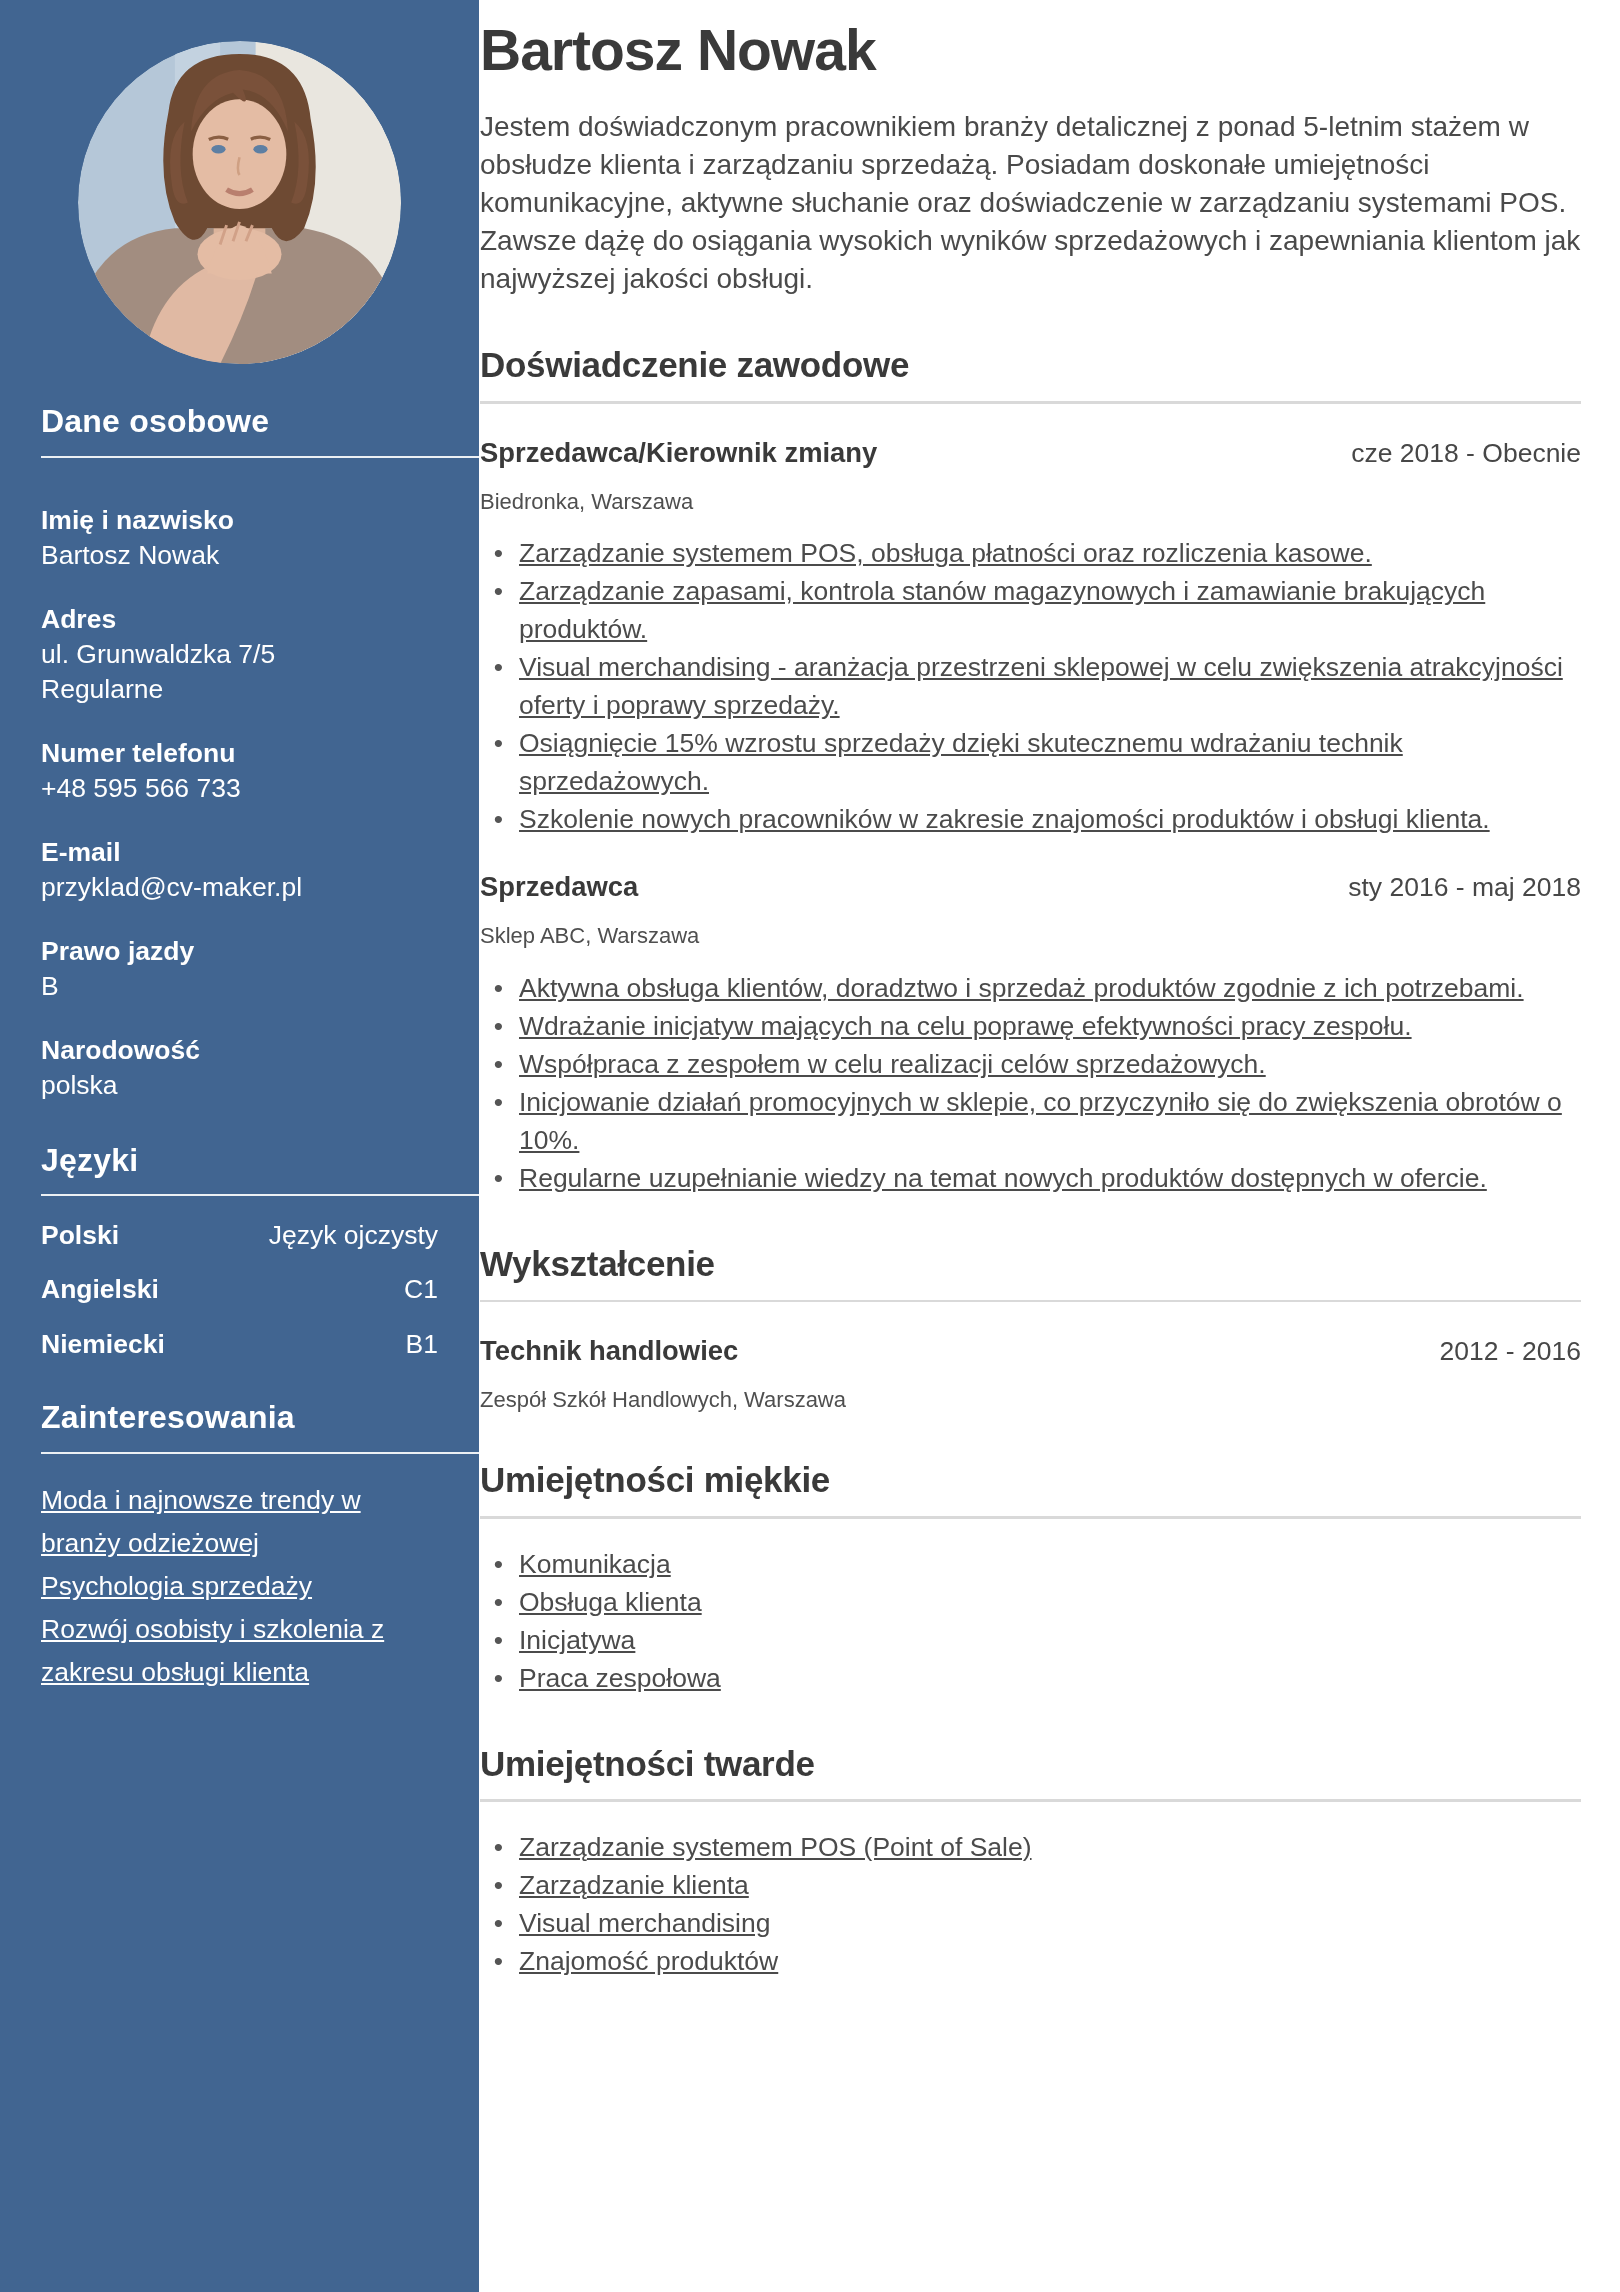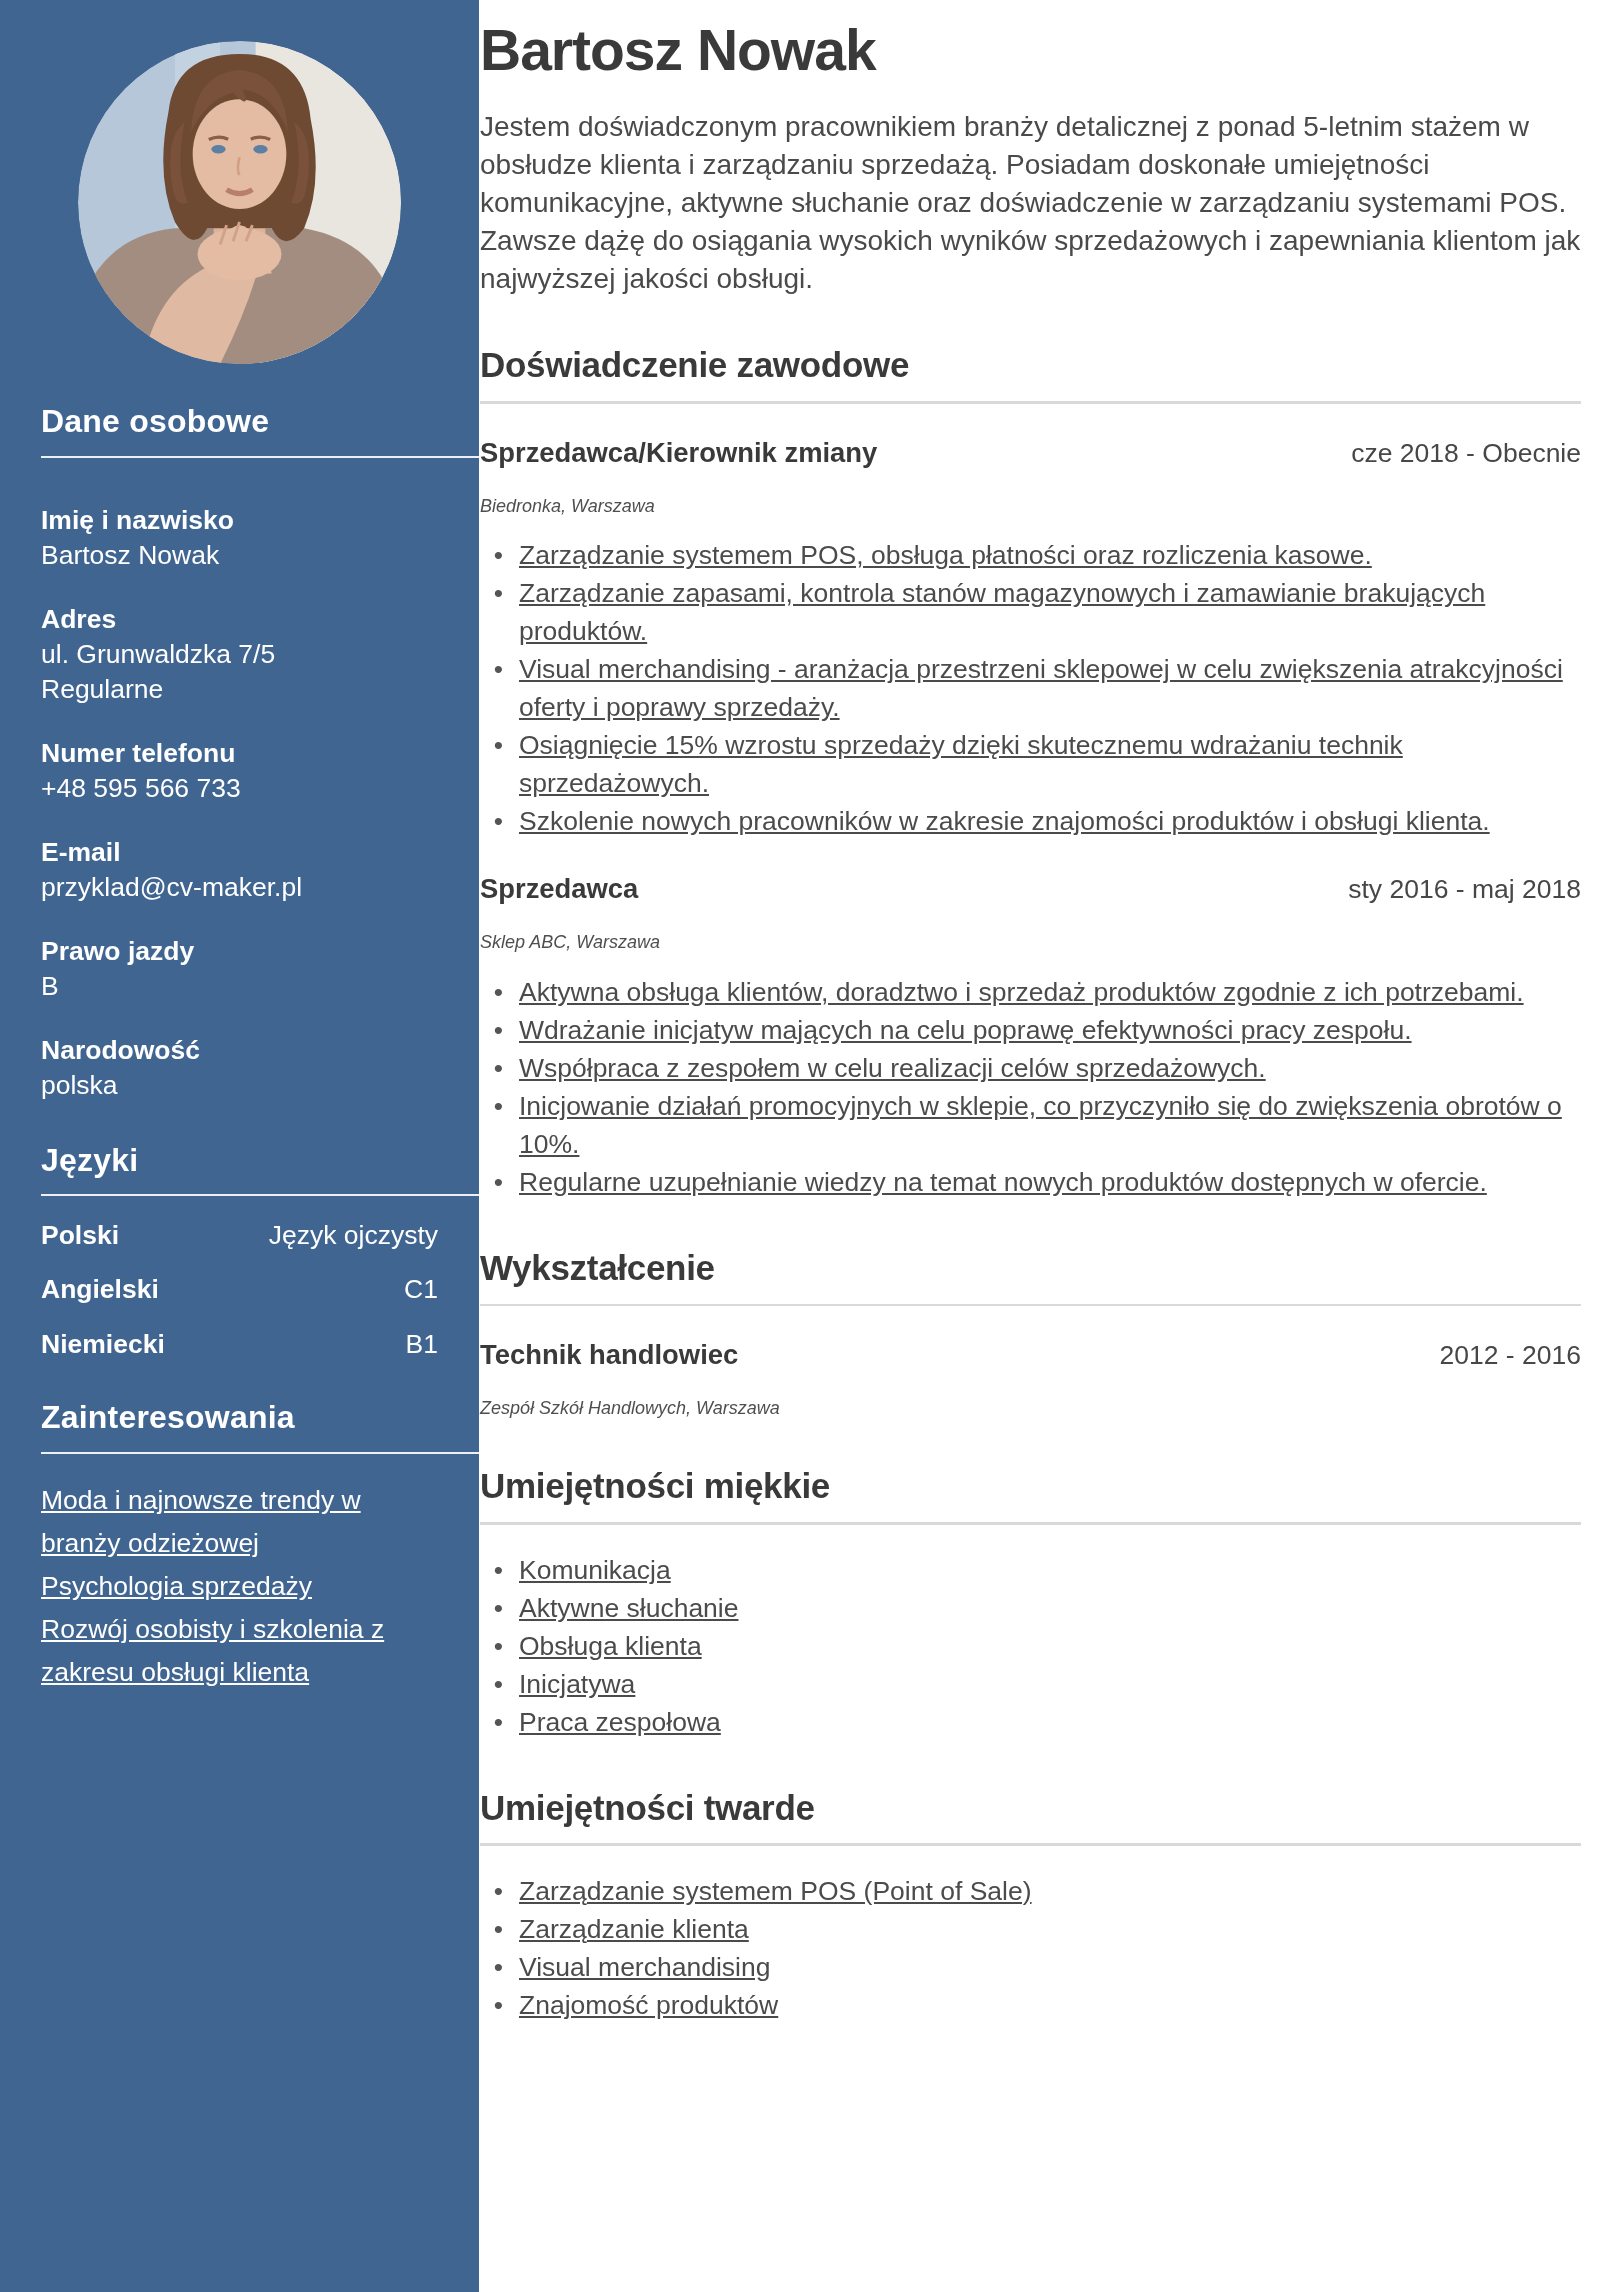--- a/index.html
+++ b/index.html
@@ -105,23 +105,22 @@
 
   .entry { margin-top: 33px; }
   .entry-head {
     display: flex;
     justify-content: space-between;
     align-items: baseline;
   }
   .entry-role { font-size: 27.4px; font-weight: 700; color: #3a3a3a; }
   .entry-dates { font-size: 26.5px; font-weight: 400; color: #474747; white-space: nowrap; }
   .entry-company {
-    margin-top: 27px;
-    font-size: 18px;
-    font-style: italic;
+    margin-top: 20px;
+    font-size: 22px;
     color: #4f4f4f;
   }
 
   ul.bullets {
     list-style: none;
     margin: 19.6px 0 0 0;
     padding: 0;
   }
   ul.bullets li {
     position: relative;
@@ -302,21 +301,20 @@
         <div class="entry-company">Zespół Szkół Handlowych, Warszawa</div>
       </div>
     </section>
 
     <section class="section">
       <h2 class="section-title">Umiejętności miękkie</h2>
       <hr class="section-rule">
 
       <ul class="bullets skills">
         <li>Komunikacja</li>
-        <li>Aktywne słuchanie</li>
         <li>Obsługa klienta</li>
         <li>Inicjatywa</li>
         <li>Praca zespołowa</li>
       </ul>
     </section>
 
     <section class="section">
       <h2 class="section-title">Umiejętności twarde</h2>
       <hr class="section-rule">
 

